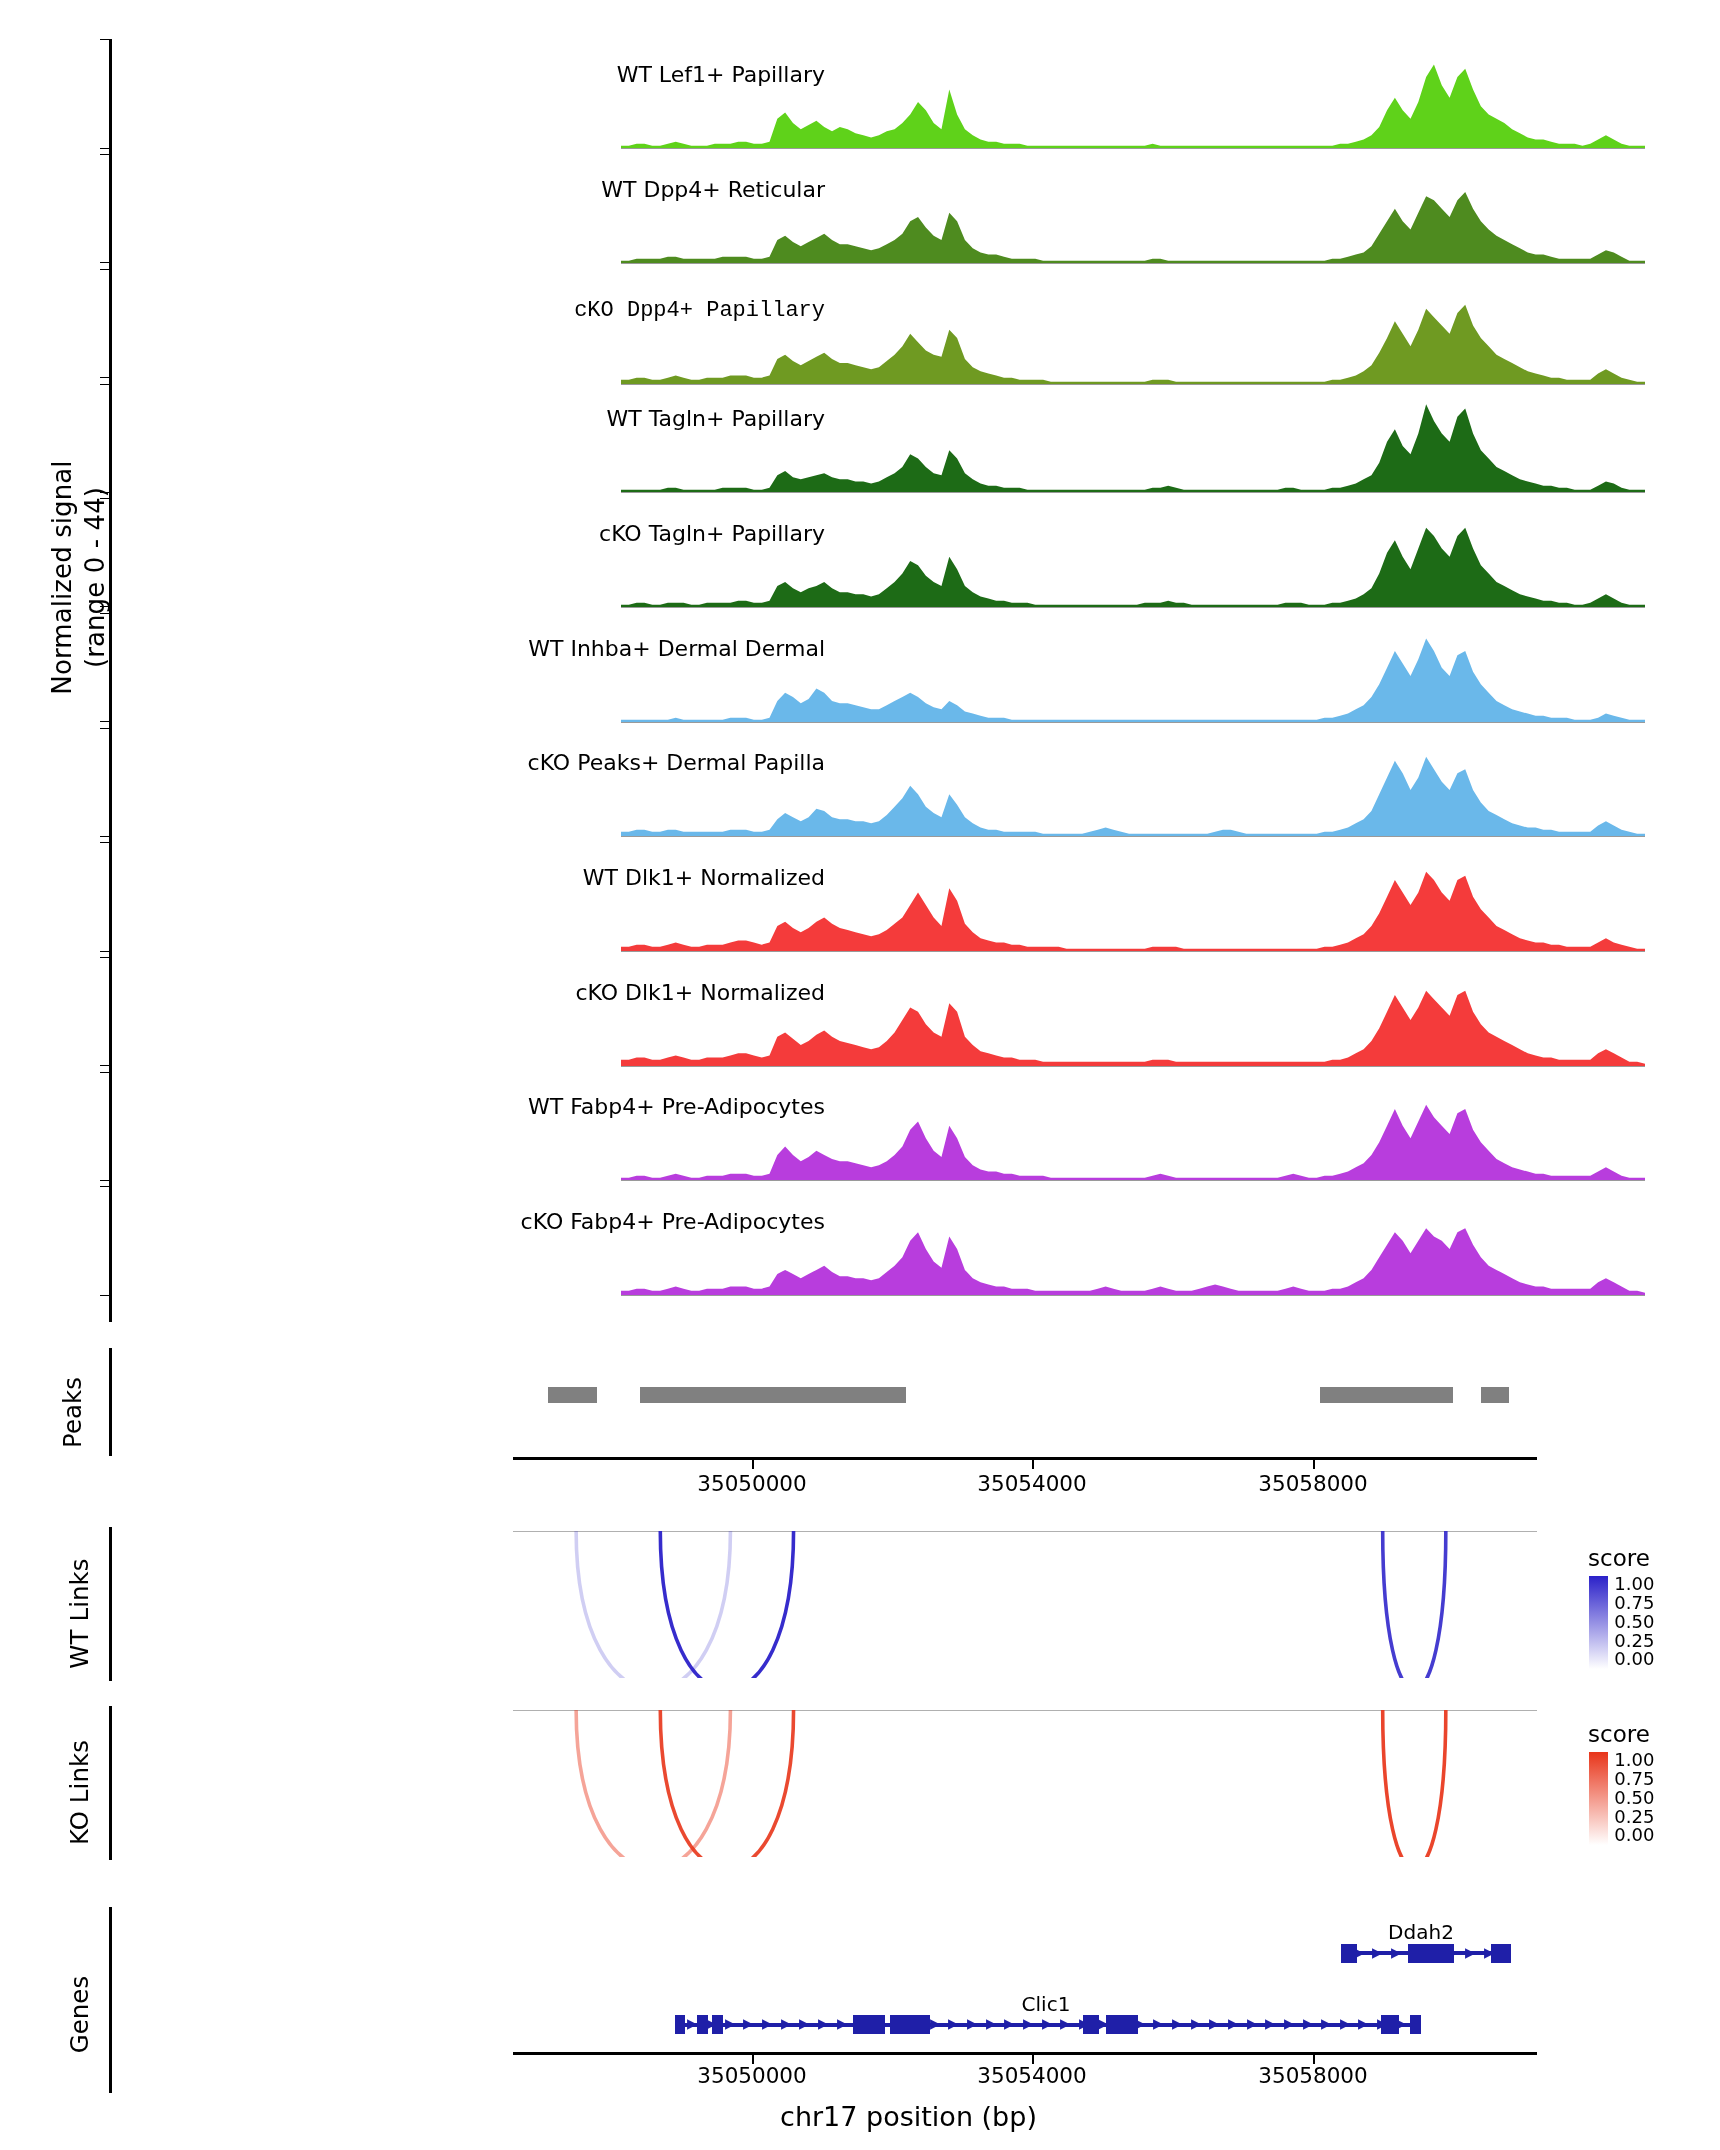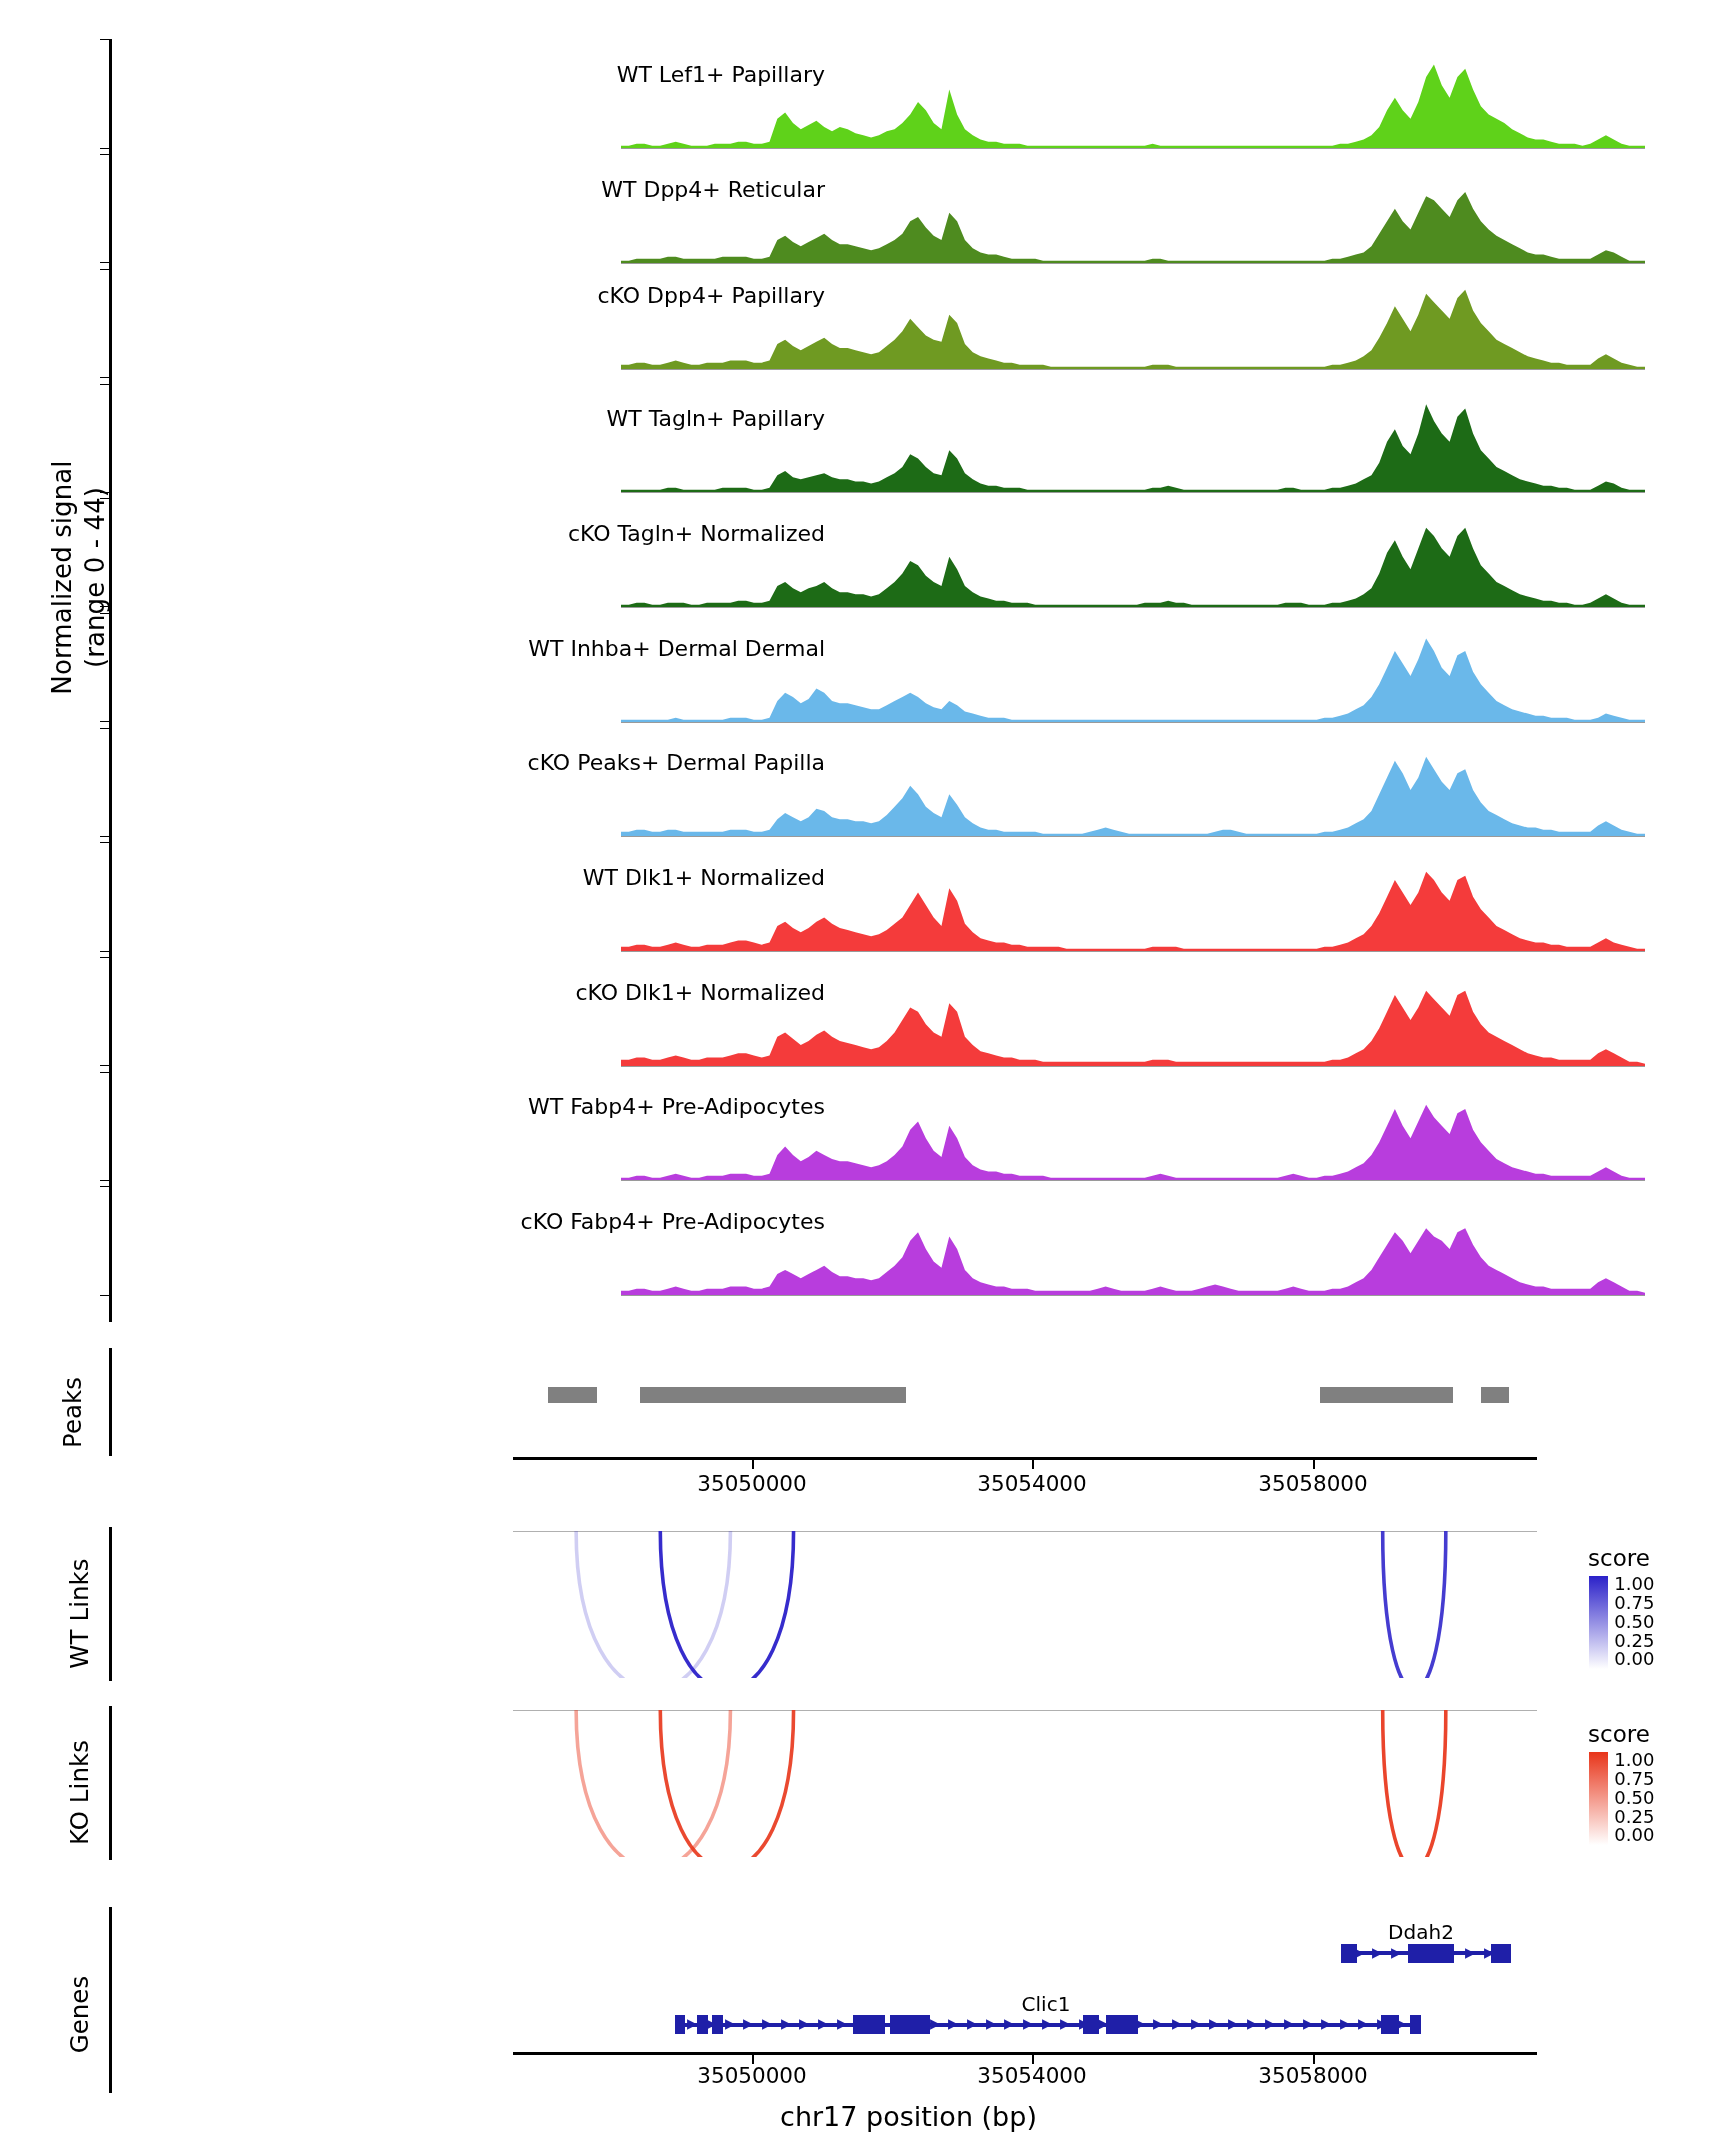--- a/index.html
+++ b/index.html
@@ -202,36 +202,36 @@
         </svg>
         <div class="baseline" style="top: 105px;"></div>
       </div>
       <div class="track-row" style="top: 158px;">
         <div class="track-title">WT Dpp4+ Reticular</div>
         <svg width="1024" height="92" class="track-canvas" style="top: 13px;" viewBox="0 0 1428 160">
           <path d="M0,128 L0.0,125.1 L10.9,125.1 L21.8,122.2 L32.7,122.2 L43.6,122.2 L54.5,122.2 L65.4,119.3 L76.3,119.3 L87.2,122.2 L98.1,122.2 L109.0,122.2 L119.9,122.2 L130.8,122.2 L141.7,119.3 L152.6,119.3 L163.5,119.3 L174.4,119.3 L185.3,122.2 L196.2,122.2 L207.1,119.3 L218.0,96.0 L228.9,90.2 L239.8,98.9 L250.7,104.7 L261.6,98.9 L272.5,93.1 L283.4,87.3 L294.3,96.0 L305.2,101.8 L316.1,101.8 L327.0,104.7 L337.9,107.6 L348.8,110.5 L359.7,107.6 L370.6,101.8 L381.5,96.0 L392.4,87.3 L403.3,69.8 L414.2,64.0 L425.1,78.5 L436.0,90.2 L446.9,96.0 L457.8,58.2 L468.7,69.8 L479.6,96.0 L490.5,107.6 L501.4,113.5 L512.3,116.4 L523.2,116.4 L534.1,119.3 L545.0,122.2 L555.9,122.2 L566.8,122.2 L577.7,122.2 L588.6,125.1 L599.5,125.1 L610.4,125.1 L621.3,125.1 L632.2,125.1 L643.1,125.1 L654.0,125.1 L664.9,125.1 L675.8,125.1 L686.7,125.1 L697.6,125.1 L708.5,125.1 L719.5,125.1 L730.4,125.1 L741.3,122.2 L752.2,122.2 L763.1,125.1 L774.0,125.1 L784.9,125.1 L795.8,125.1 L806.7,125.1 L817.6,125.1 L828.5,125.1 L839.4,125.1 L850.3,125.1 L861.2,125.1 L872.1,125.1 L883.0,125.1 L893.9,125.1 L904.8,125.1 L915.7,125.1 L926.6,125.1 L937.5,125.1 L948.4,125.1 L959.3,125.1 L970.2,125.1 L981.1,125.1 L992.0,122.2 L1002.9,122.2 L1013.8,119.3 L1024.7,116.4 L1035.6,113.5 L1046.5,104.7 L1057.4,87.3 L1068.3,69.8 L1079.2,52.4 L1090.1,69.8 L1101.0,81.5 L1111.9,58.2 L1122.8,34.9 L1133.7,40.7 L1144.6,52.4 L1155.5,64.0 L1166.4,40.7 L1177.3,29.1 L1188.2,52.4 L1199.1,69.8 L1210.0,81.5 L1220.9,90.2 L1231.8,96.0 L1242.7,101.8 L1253.6,107.6 L1264.5,113.5 L1275.4,116.4 L1286.3,116.4 L1297.2,119.3 L1308.1,122.2 L1319.0,122.2 L1329.9,122.2 L1340.8,122.2 L1351.7,122.2 L1362.6,116.4 L1373.5,110.5 L1384.4,113.5 L1395.3,119.3 L1406.2,125.1 L1417.1,125.1 L1428.0,125.1 L1428,128 Z" fill="#4e8b1f"></path>
         </svg>
         <div class="baseline" style="top: 105px;"></div>
       </div>
-      <div class="track-row" style="top: 264px;">
+      <div class="track-row" style="top: 279px; font-family: Liberation Mono, monospace;">
         <div class="track-title">cKO Dpp4+ Papillary</div>
         <svg width="1024" height="92" class="track-canvas" style="top: 13px;" viewBox="0 0 1428 160">
           <path d="M0,128 L0.0,122.2 L10.9,122.2 L21.8,119.3 L32.7,119.3 L43.6,122.2 L54.5,122.2 L65.4,119.3 L76.3,116.4 L87.2,119.3 L98.1,122.2 L109.0,122.2 L119.9,119.3 L130.8,119.3 L141.7,119.3 L152.6,116.4 L163.5,116.4 L174.4,116.4 L185.3,119.3 L196.2,119.3 L207.1,116.4 L218.0,93.1 L228.9,87.3 L239.8,96.0 L250.7,101.8 L261.6,96.0 L272.5,90.2 L283.4,84.4 L294.3,93.1 L305.2,98.9 L316.1,98.9 L327.0,101.8 L337.9,104.7 L348.8,107.6 L359.7,104.7 L370.6,96.0 L381.5,87.3 L392.4,75.6 L403.3,58.2 L414.2,69.8 L425.1,81.5 L436.0,87.3 L446.9,90.2 L457.8,52.4 L468.7,64.0 L479.6,93.1 L490.5,104.7 L501.4,110.5 L512.3,113.5 L523.2,116.4 L534.1,119.3 L545.0,119.3 L555.9,122.2 L566.8,122.2 L577.7,122.2 L588.6,122.2 L599.5,125.1 L610.4,125.1 L621.3,125.1 L632.2,125.1 L643.1,125.1 L654.0,125.1 L664.9,125.1 L675.8,125.1 L686.7,125.1 L697.6,125.1 L708.5,125.1 L719.5,125.1 L730.4,125.1 L741.3,122.2 L752.2,122.2 L763.1,122.2 L774.0,125.1 L784.9,125.1 L795.8,125.1 L806.7,125.1 L817.6,125.1 L828.5,125.1 L839.4,125.1 L850.3,125.1 L861.2,125.1 L872.1,125.1 L883.0,125.1 L893.9,125.1 L904.8,125.1 L915.7,125.1 L926.6,125.1 L937.5,125.1 L948.4,125.1 L959.3,125.1 L970.2,125.1 L981.1,125.1 L992.0,122.2 L1002.9,122.2 L1013.8,119.3 L1024.7,116.4 L1035.6,110.5 L1046.5,101.8 L1057.4,84.4 L1068.3,64.0 L1079.2,40.7 L1090.1,58.2 L1101.0,75.6 L1111.9,52.4 L1122.8,23.3 L1133.7,34.9 L1144.6,46.5 L1155.5,58.2 L1166.4,29.1 L1177.3,17.5 L1188.2,46.5 L1199.1,64.0 L1210.0,75.6 L1220.9,87.3 L1231.8,93.1 L1242.7,98.9 L1253.6,104.7 L1264.5,110.5 L1275.4,113.5 L1286.3,116.4 L1297.2,119.3 L1308.1,119.3 L1319.0,122.2 L1329.9,122.2 L1340.8,122.2 L1351.7,122.2 L1362.6,113.5 L1373.5,107.6 L1384.4,113.5 L1395.3,119.3 L1406.2,122.2 L1417.1,125.1 L1428.0,125.1 L1428,128 Z" fill="#6f9a22"></path>
         </svg>
         <div class="baseline" style="top: 105px;"></div>
       </div>
       <div class="track-row" style="top: 387px;">
         <div class="track-title">WT Tagln+ Papillary</div>
         <svg width="1024" height="92" class="track-canvas" style="top: 13px;" viewBox="0 0 1428 160">
           <path d="M0,128 L0.0,125.1 L10.9,125.1 L21.8,125.1 L32.7,125.1 L43.6,125.1 L54.5,125.1 L65.4,122.2 L76.3,122.2 L87.2,125.1 L98.1,125.1 L109.0,125.1 L119.9,125.1 L130.8,125.1 L141.7,122.2 L152.6,122.2 L163.5,122.2 L174.4,122.2 L185.3,125.1 L196.2,125.1 L207.1,122.2 L218.0,104.7 L228.9,98.9 L239.8,107.6 L250.7,110.5 L261.6,107.6 L272.5,104.7 L283.4,101.8 L294.3,107.6 L305.2,110.5 L316.1,110.5 L327.0,113.5 L337.9,113.5 L348.8,116.4 L359.7,113.5 L370.6,107.6 L381.5,101.8 L392.4,93.1 L403.3,75.6 L414.2,81.5 L425.1,93.1 L436.0,101.8 L446.9,104.7 L457.8,69.8 L468.7,81.5 L479.6,101.8 L490.5,110.5 L501.4,116.4 L512.3,119.3 L523.2,119.3 L534.1,122.2 L545.0,122.2 L555.9,122.2 L566.8,125.1 L577.7,125.1 L588.6,125.1 L599.5,125.1 L610.4,125.1 L621.3,125.1 L632.2,125.1 L643.1,125.1 L654.0,125.1 L664.9,125.1 L675.8,125.1 L686.7,125.1 L697.6,125.1 L708.5,125.1 L719.5,125.1 L730.4,125.1 L741.3,122.2 L752.2,122.2 L763.1,119.3 L774.0,122.2 L784.9,125.1 L795.8,125.1 L806.7,125.1 L817.6,125.1 L828.5,125.1 L839.4,125.1 L850.3,125.1 L861.2,125.1 L872.1,125.1 L883.0,125.1 L893.9,125.1 L904.8,125.1 L915.7,125.1 L926.6,122.2 L937.5,122.2 L948.4,125.1 L959.3,125.1 L970.2,125.1 L981.1,125.1 L992.0,122.2 L1002.9,122.2 L1013.8,119.3 L1024.7,116.4 L1035.6,110.5 L1046.5,104.7 L1057.4,87.3 L1068.3,58.2 L1079.2,40.7 L1090.1,64.0 L1101.0,75.6 L1111.9,46.5 L1122.8,5.8 L1133.7,29.1 L1144.6,46.5 L1155.5,58.2 L1166.4,23.3 L1177.3,11.6 L1188.2,46.5 L1199.1,69.8 L1210.0,81.5 L1220.9,93.1 L1231.8,98.9 L1242.7,104.7 L1253.6,110.5 L1264.5,113.5 L1275.4,116.4 L1286.3,119.3 L1297.2,119.3 L1308.1,122.2 L1319.0,122.2 L1329.9,125.1 L1340.8,125.1 L1351.7,125.1 L1362.6,119.3 L1373.5,113.5 L1384.4,116.4 L1395.3,122.2 L1406.2,125.1 L1417.1,125.1 L1428.0,125.1 L1428,128 Z" fill="#1d6b16"></path>
         </svg>
         <div class="baseline" style="top: 105px;"></div>
       </div>
       <div class="track-row" style="top: 502px;">
-        <div class="track-title">cKO Tagln+ Normalized</div>
+        <div class="track-title">cKO Tagln+ Papillary</div>
         <svg width="1024" height="92" class="track-canvas" style="top: 13px;" viewBox="0 0 1428 160">
           <path d="M0,128 L0.0,125.1 L10.9,125.1 L21.8,122.2 L32.7,122.2 L43.6,125.1 L54.5,125.1 L65.4,122.2 L76.3,122.2 L87.2,122.2 L98.1,125.1 L109.0,125.1 L119.9,122.2 L130.8,122.2 L141.7,122.2 L152.6,122.2 L163.5,119.3 L174.4,119.3 L185.3,122.2 L196.2,122.2 L207.1,119.3 L218.0,98.9 L228.9,93.1 L239.8,101.8 L250.7,107.6 L261.6,101.8 L272.5,98.9 L283.4,93.1 L294.3,101.8 L305.2,107.6 L316.1,107.6 L327.0,110.5 L337.9,110.5 L348.8,113.5 L359.7,110.5 L370.6,101.8 L381.5,93.1 L392.4,81.5 L403.3,64.0 L414.2,69.8 L425.1,84.4 L436.0,93.1 L446.9,98.9 L457.8,58.2 L468.7,75.6 L479.6,98.9 L490.5,107.6 L501.4,113.5 L512.3,116.4 L523.2,119.3 L534.1,119.3 L545.0,122.2 L555.9,122.2 L566.8,122.2 L577.7,125.1 L588.6,125.1 L599.5,125.1 L610.4,125.1 L621.3,125.1 L632.2,125.1 L643.1,125.1 L654.0,125.1 L664.9,125.1 L675.8,125.1 L686.7,125.1 L697.6,125.1 L708.5,125.1 L719.5,125.1 L730.4,122.2 L741.3,122.2 L752.2,122.2 L763.1,119.3 L774.0,122.2 L784.9,122.2 L795.8,125.1 L806.7,125.1 L817.6,125.1 L828.5,125.1 L839.4,125.1 L850.3,125.1 L861.2,125.1 L872.1,125.1 L883.0,125.1 L893.9,125.1 L904.8,125.1 L915.7,125.1 L926.6,122.2 L937.5,122.2 L948.4,122.2 L959.3,125.1 L970.2,125.1 L981.1,125.1 L992.0,122.2 L1002.9,122.2 L1013.8,119.3 L1024.7,116.4 L1035.6,110.5 L1046.5,101.8 L1057.4,81.5 L1068.3,52.4 L1079.2,34.9 L1090.1,58.2 L1101.0,75.6 L1111.9,46.5 L1122.8,17.5 L1133.7,29.1 L1144.6,46.5 L1155.5,58.2 L1166.4,29.1 L1177.3,17.5 L1188.2,46.5 L1199.1,69.8 L1210.0,81.5 L1220.9,93.1 L1231.8,98.9 L1242.7,104.7 L1253.6,110.5 L1264.5,113.5 L1275.4,116.4 L1286.3,119.3 L1297.2,119.3 L1308.1,122.2 L1319.0,122.2 L1329.9,125.1 L1340.8,125.1 L1351.7,122.2 L1362.6,116.4 L1373.5,110.5 L1384.4,116.4 L1395.3,122.2 L1406.2,125.1 L1417.1,125.1 L1428.0,125.1 L1428,128 Z" fill="#1d6b16"></path>
         </svg>
         <div class="baseline" style="top: 105px;"></div>
       </div>
       <div class="track-row" style="top: 617px;">
         <div class="track-title">WT Inhba+ Dermal Dermal</div>
         <svg width="1024" height="92" class="track-canvas" style="top: 13px;" viewBox="0 0 1428 160">
           <path d="M0,128 L0.0,125.1 L10.9,125.1 L21.8,125.1 L32.7,125.1 L43.6,125.1 L54.5,125.1 L65.4,125.1 L76.3,122.2 L87.2,125.1 L98.1,125.1 L109.0,125.1 L119.9,125.1 L130.8,125.1 L141.7,125.1 L152.6,122.2 L163.5,122.2 L174.4,122.2 L185.3,125.1 L196.2,125.1 L207.1,122.2 L218.0,98.9 L228.9,87.3 L239.8,93.1 L250.7,101.8 L261.6,96.0 L272.5,81.5 L283.4,87.3 L294.3,98.9 L305.2,101.8 L316.1,101.8 L327.0,104.7 L337.9,107.6 L348.8,110.5 L359.7,110.5 L370.6,104.7 L381.5,98.9 L392.4,93.1 L403.3,87.3 L414.2,93.1 L425.1,101.8 L436.0,107.6 L446.9,110.5 L457.8,98.9 L468.7,104.7 L479.6,113.5 L490.5,116.4 L501.4,119.3 L512.3,122.2 L523.2,122.2 L534.1,122.2 L545.0,125.1 L555.9,125.1 L566.8,125.1 L577.7,125.1 L588.6,125.1 L599.5,125.1 L610.4,125.1 L621.3,125.1 L632.2,125.1 L643.1,125.1 L654.0,125.1 L664.9,125.1 L675.8,125.1 L686.7,125.1 L697.6,125.1 L708.5,125.1 L719.5,125.1 L730.4,125.1 L741.3,125.1 L752.2,125.1 L763.1,125.1 L774.0,125.1 L784.9,125.1 L795.8,125.1 L806.7,125.1 L817.6,125.1 L828.5,125.1 L839.4,125.1 L850.3,125.1 L861.2,125.1 L872.1,125.1 L883.0,125.1 L893.9,125.1 L904.8,125.1 L915.7,125.1 L926.6,125.1 L937.5,125.1 L948.4,125.1 L959.3,125.1 L970.2,125.1 L981.1,122.2 L992.0,122.2 L1002.9,119.3 L1013.8,116.4 L1024.7,110.5 L1035.6,104.7 L1046.5,93.1 L1057.4,75.6 L1068.3,52.4 L1079.2,29.1 L1090.1,46.5 L1101.0,64.0 L1111.9,40.7 L1122.8,11.6 L1133.7,29.1 L1144.6,52.4 L1155.5,64.0 L1166.4,34.9 L1177.3,29.1 L1188.2,58.2 L1199.1,75.6 L1210.0,87.3 L1220.9,98.9 L1231.8,104.7 L1242.7,110.5 L1253.6,113.5 L1264.5,116.4 L1275.4,119.3 L1286.3,119.3 L1297.2,122.2 L1308.1,122.2 L1319.0,122.2 L1329.9,125.1 L1340.8,125.1 L1351.7,125.1 L1362.6,122.2 L1373.5,116.4 L1384.4,119.3 L1395.3,122.2 L1406.2,125.1 L1417.1,125.1 L1428.0,125.1 L1428,128 Z" fill="#6ab8ea"></path>
         </svg>

